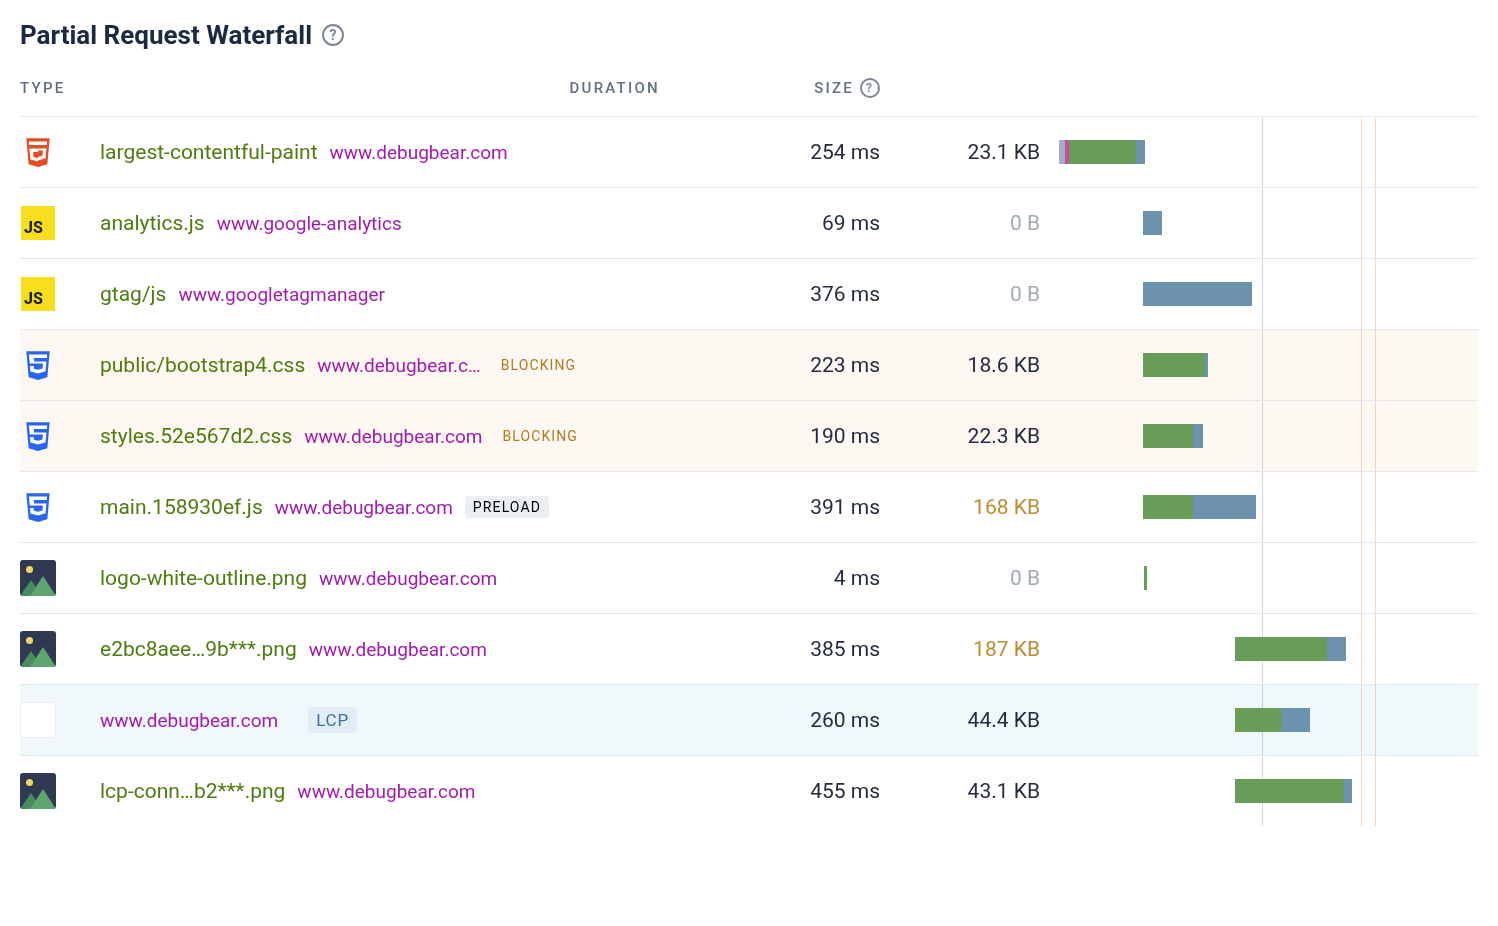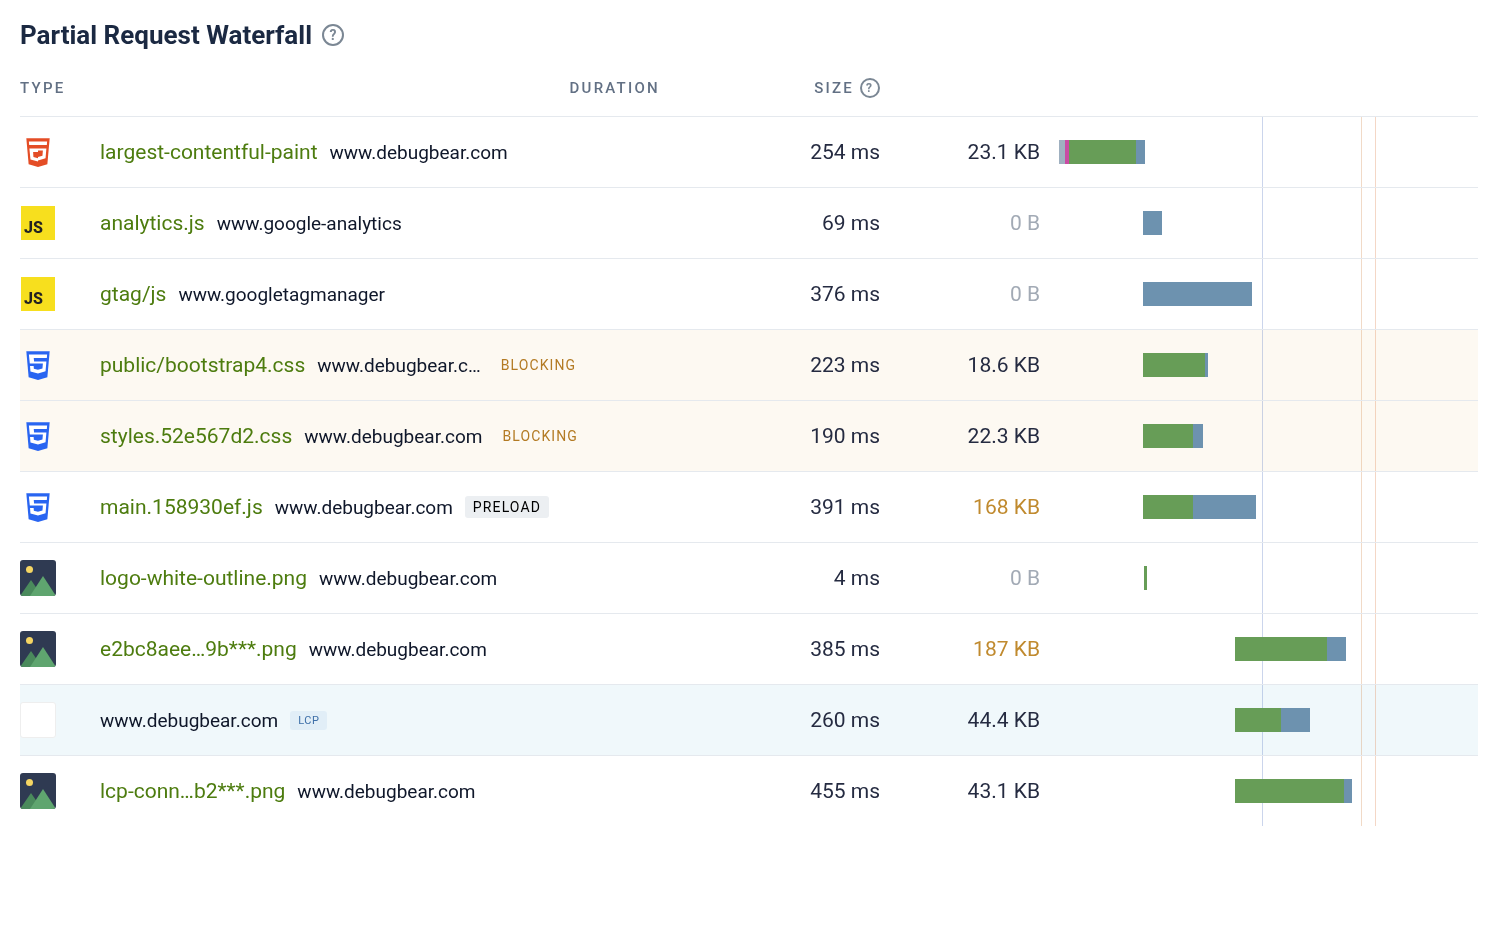--- a/index.html
+++ b/index.html
@@ -65,32 +65,32 @@
   .icon-cell { display: flex; align-items: center; }
   .type-icon { width: 36px; height: 36px; display:flex; align-items:center; justify-content:center; }
   .url-cell {
     display: flex;
     align-items: center;
     gap: 12px;
     font-size: 21px;
     min-width: 0;
   }
   .url-path { color: #4d7c0f; white-space: nowrap; }
-  .url-host { color: #0f172a; font-size: 19px; white-space: nowrap; overflow: hidden; text-overflow: ellipsis; }
+  .url-host { color: #a21caf; font-size: 19px; white-space: nowrap; overflow: hidden; text-overflow: ellipsis; }
   .badge {
     font-size: 14px;
     font-weight: 400;
     letter-spacing: 0.08em;
     padding: 3px 8px;
     border-radius: 3px;
     white-space: nowrap;
   }
   .badge-blocking { color: #b37a23; background: transparent; }
   .badge-preload { color: #000000; background: #eceff2; }
-  .badge-lcp { color: #3d6fa8; background: #e1eef7; letter-spacing: 0.05em; font-size: 11px; }
+  .badge-lcp { color: #3d6fa8; background: #e1eef7; letter-spacing: 0.05em; font-size: 17px; margin-left: 18px; }
   .duration-cell {
     text-align: right;
     font-size: 21px;
     color: #252b41;
     padding-right: 0;
   }
   .size-cell {
     text-align: right;
     font-size: 21px;
     color: #252b41;

